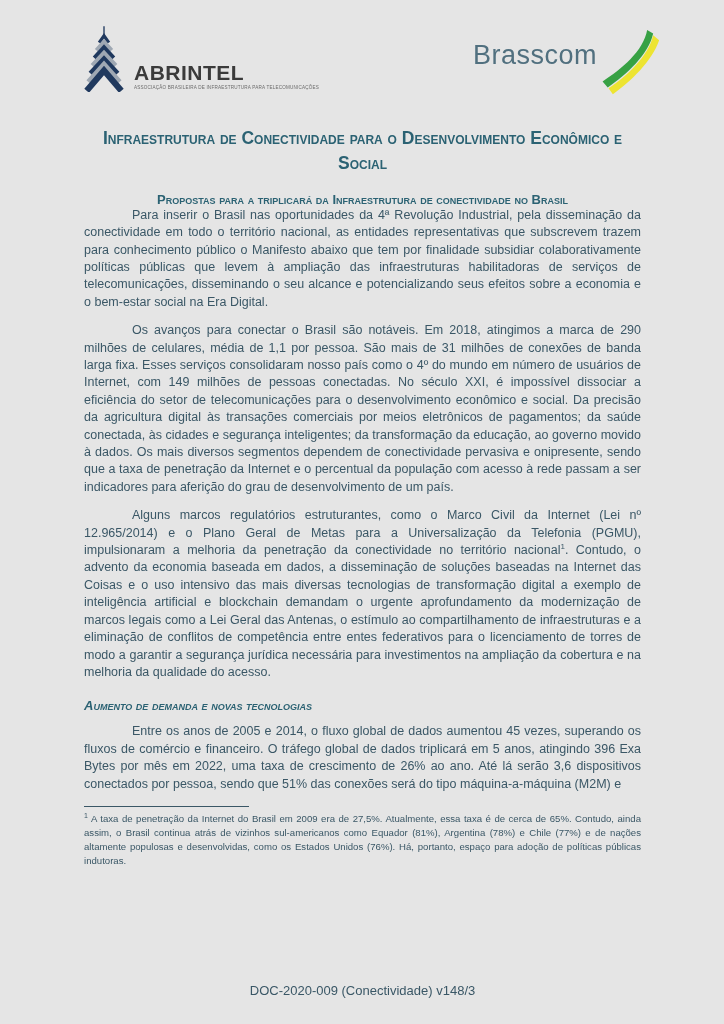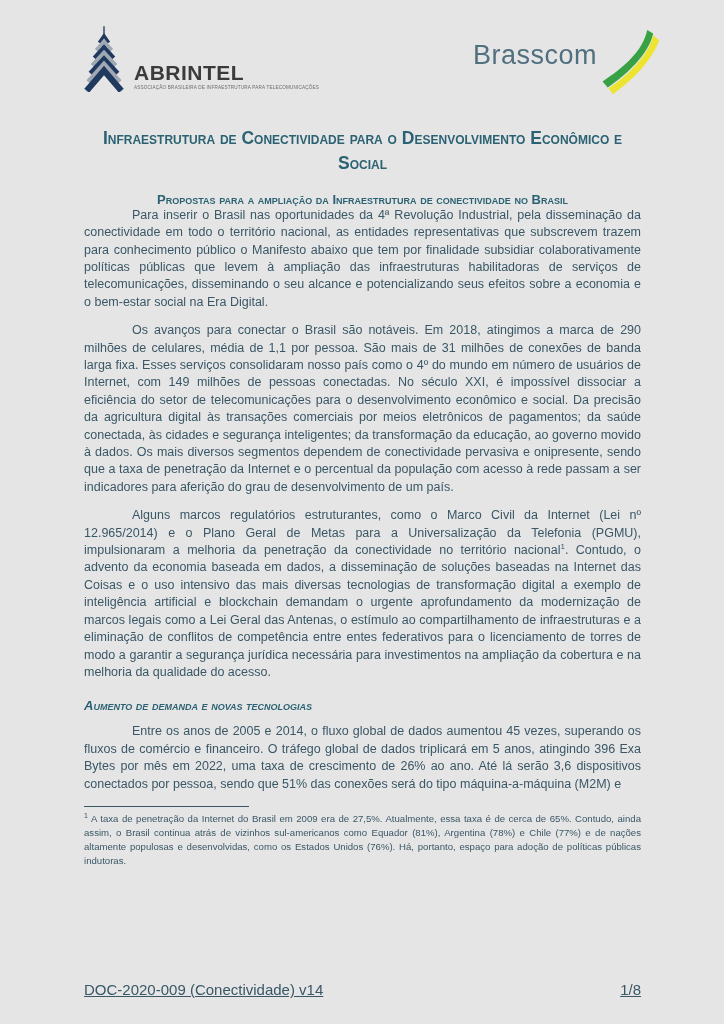--- a/index.html
+++ b/index.html
@@ -80,24 +80,23 @@
     line-height: 14px;
     text-align: justify;
     color: #3A5766;
   }
   .footnote-text sup { font-size: 7px; line-height: 0; }
 
   
   .footer {
     position: absolute;
     left: 84px; right: 83px; bottom: 26px;
-    display: flex; justify-content: space-between;
-    font-size: 15px;
+    display: flex; justify-content: center;
+    font-size: 13px;
     color: #3A5766;
-    text-decoration: underline;
   }
 </style>
 </head>
 <body>
 
 <div class="page">
 
   <div class="logos">
     <div class="abrintel">
       <span>
@@ -122,33 +121,33 @@
       <span>
         <svg width="62" height="72" viewBox="0 0 72 84" fill="none">
           <path d="M56,0 C52,24 26,46 4,60 L10,67 C32,52 58,28 63,4 Z" fill="#37A144"></path>
           <path d="M63,6 C58,30 32,54 11,68 L16,75 C37,60 62,36 70,12 Z" fill="#EDE432"></path>
         </svg>
       </span>
     </div>
   </div>
 
   <div class="title">Infraestrutura de Conectividade para o Desenvolvimento Econômico e Social</div>
-  <div class="subtitle">Propostas para a ampliação da Infraestrutura de conectividade no Brasil</div>
+  <div class="subtitle">Propostas para a triplicará da Infraestrutura de conectividade no Brasil</div>
 
   <div class="body">
     <p><span>Para inserir o Brasil nas oportunidades da </span><b>4ª Revolução Industrial</b><span>, pela disseminação da </span><b>conectividade</b><span> em todo o território nacional, as entidades representativas que subscrevem trazem para conhecimento público o Manifesto abaixo que tem por finalidade subsidiar colaborativamente políticas públicas que levem à </span><b>ampliação das infraestruturas</b><span> habilitadoras de serviços de </span><b>telecomunicações</b><span>, disseminando o seu alcance e potencializando seus efeitos sobre a economia e o bem-estar social na Era Digital.</span></p>
     <p><span>Os avanços para conectar o Brasil são notáveis. Em 2018, atingimos a marca de 290 milhões de celulares, média de 1,1 por pessoa. São mais de 31 milhões de conexões de banda larga fixa. Esses serviços consolidaram nosso país como o </span><b>4º do mundo em número de usuários de Internet</b><span>, com </span><b>149 milhões de pessoas conectadas</b><span>. No século XXI, é impossível dissociar a eficiência do setor de telecomunicações para o desenvolvimento econômico e social. Da precisão da </span><b>agricultura digital</b><span> às transações comerciais por </span><b>meios eletrônicos de pagamentos</b><span>; da </span><b>saúde conectada</b><span>, às </span><b>cidades e segurança inteligentes</b><span>; da transformação da </span><b>educação</b><span>, ao </span><b>governo movido à dados</b><span>. Os mais diversos segmentos dependem de </span><b>conectividade pervasiva e onipresente</b><span>, sendo que a taxa de penetração da Internet e o percentual da população com acesso à rede passam a ser indicadores para aferição do grau de desenvolvimento de um país.</span></p>
     <p><span>Alguns marcos regulatórios estruturantes, como o Marco Civil da Internet (Lei nº 12.965/2014) e o Plano Geral de Metas para a Universalização da Telefonia (PGMU), impulsionaram a melhoria da penetração da conectividade no território nacional</span><sup>1</sup><span>. Contudo, o advento da </span><b>economia baseada em dados</b><span>, a disseminação de soluções baseadas na </span><b>Internet das Coisas</b><span> e o uso intensivo das mais diversas </span><b>tecnologias de transformação digital</b><span> a exemplo de </span><b>inteligência artificial</b><span> e </span><b>blockchain</b><span> demandam o urgente aprofundamento da </span><b>modernização de marcos legais</b><span> como a </span><b>Lei Geral das Antenas</b><span>, o estímulo ao </span><b>compartilhamento de infraestruturas</b><span> e a eliminação de </span><b>conflitos de competência entre entes federativos</b><span> para o licenciamento de torres de modo a garantir a segurança jurídica necessária para investimentos na ampliação da cobertura e na melhoria da qualidade do acesso.</span></p>
     <div class="section-heading">Aumento de demanda e novas tecnologias</div>
     <p><span>Entre os anos de 2005 e 2014, o </span><b>fluxo global de dados</b><span> aumentou 45 vezes, superando os fluxos de comércio e financeiro. O tráfego global de dados triplicará em 5 anos, atingindo 396 Exa Bytes por mês em 2022, uma taxa de crescimento de 26% ao ano. Até lá serão 3,6 </span><b>dispositivos conectados</b><span> por pessoa, sendo que 51% das conexões será do tipo </span><b>máquina-a-máquina (M2M)</b><span> e</span></p>
   </div>
 
   <div class="footnote">
     <div class="footnote-rule"></div>
     <div class="footnote-text"><sup>1</sup><span> A taxa de penetração da Internet do Brasil em 2009 era de 27,5%. Atualmente, essa taxa é de cerca de 65%. Contudo, ainda assim, o Brasil continua atrás de vizinhos sul-americanos como Equador (81%), Argentina (78%) e Chile (77%) e de nações altamente populosas e desenvolvidas, como os Estados Unidos (76%). Há, portanto, espaço para adoção de políticas públicas indutoras.</span></div>
   </div>
 
   <div class="footer">
     <span>DOC-2020-009 (Conectividade) v14</span>
-    <span>1/8</span>
+    <span>8/3</span>
   </div>
 
 </div>
 
 </body></html>

